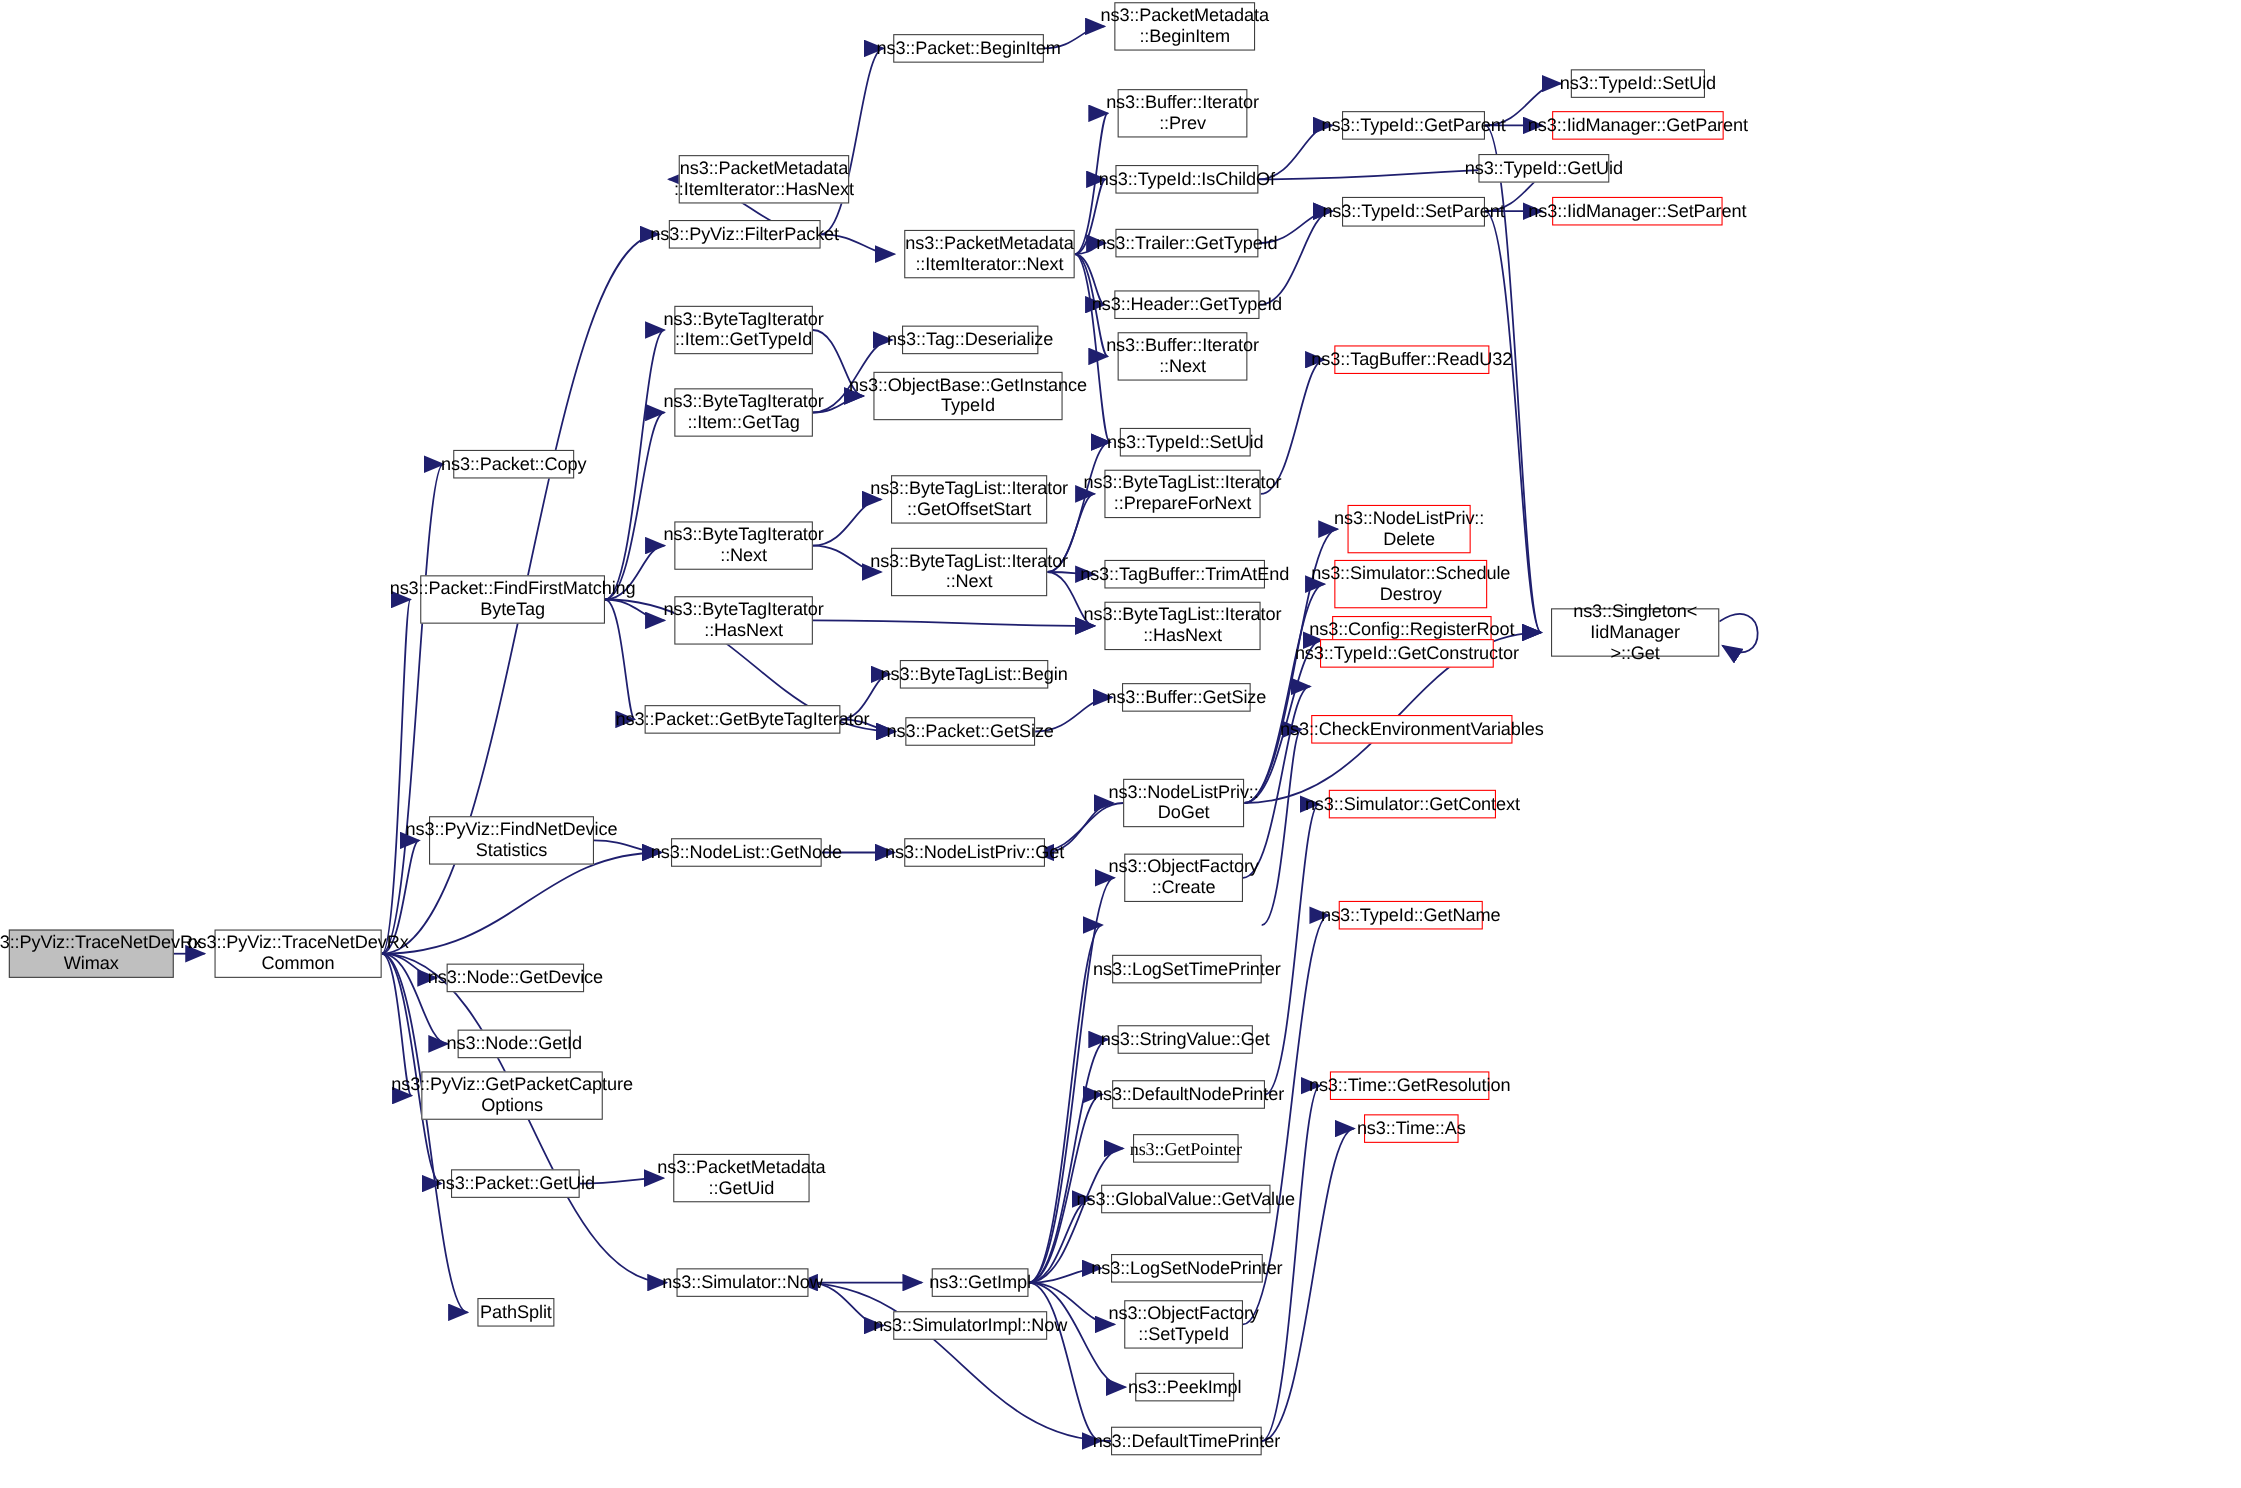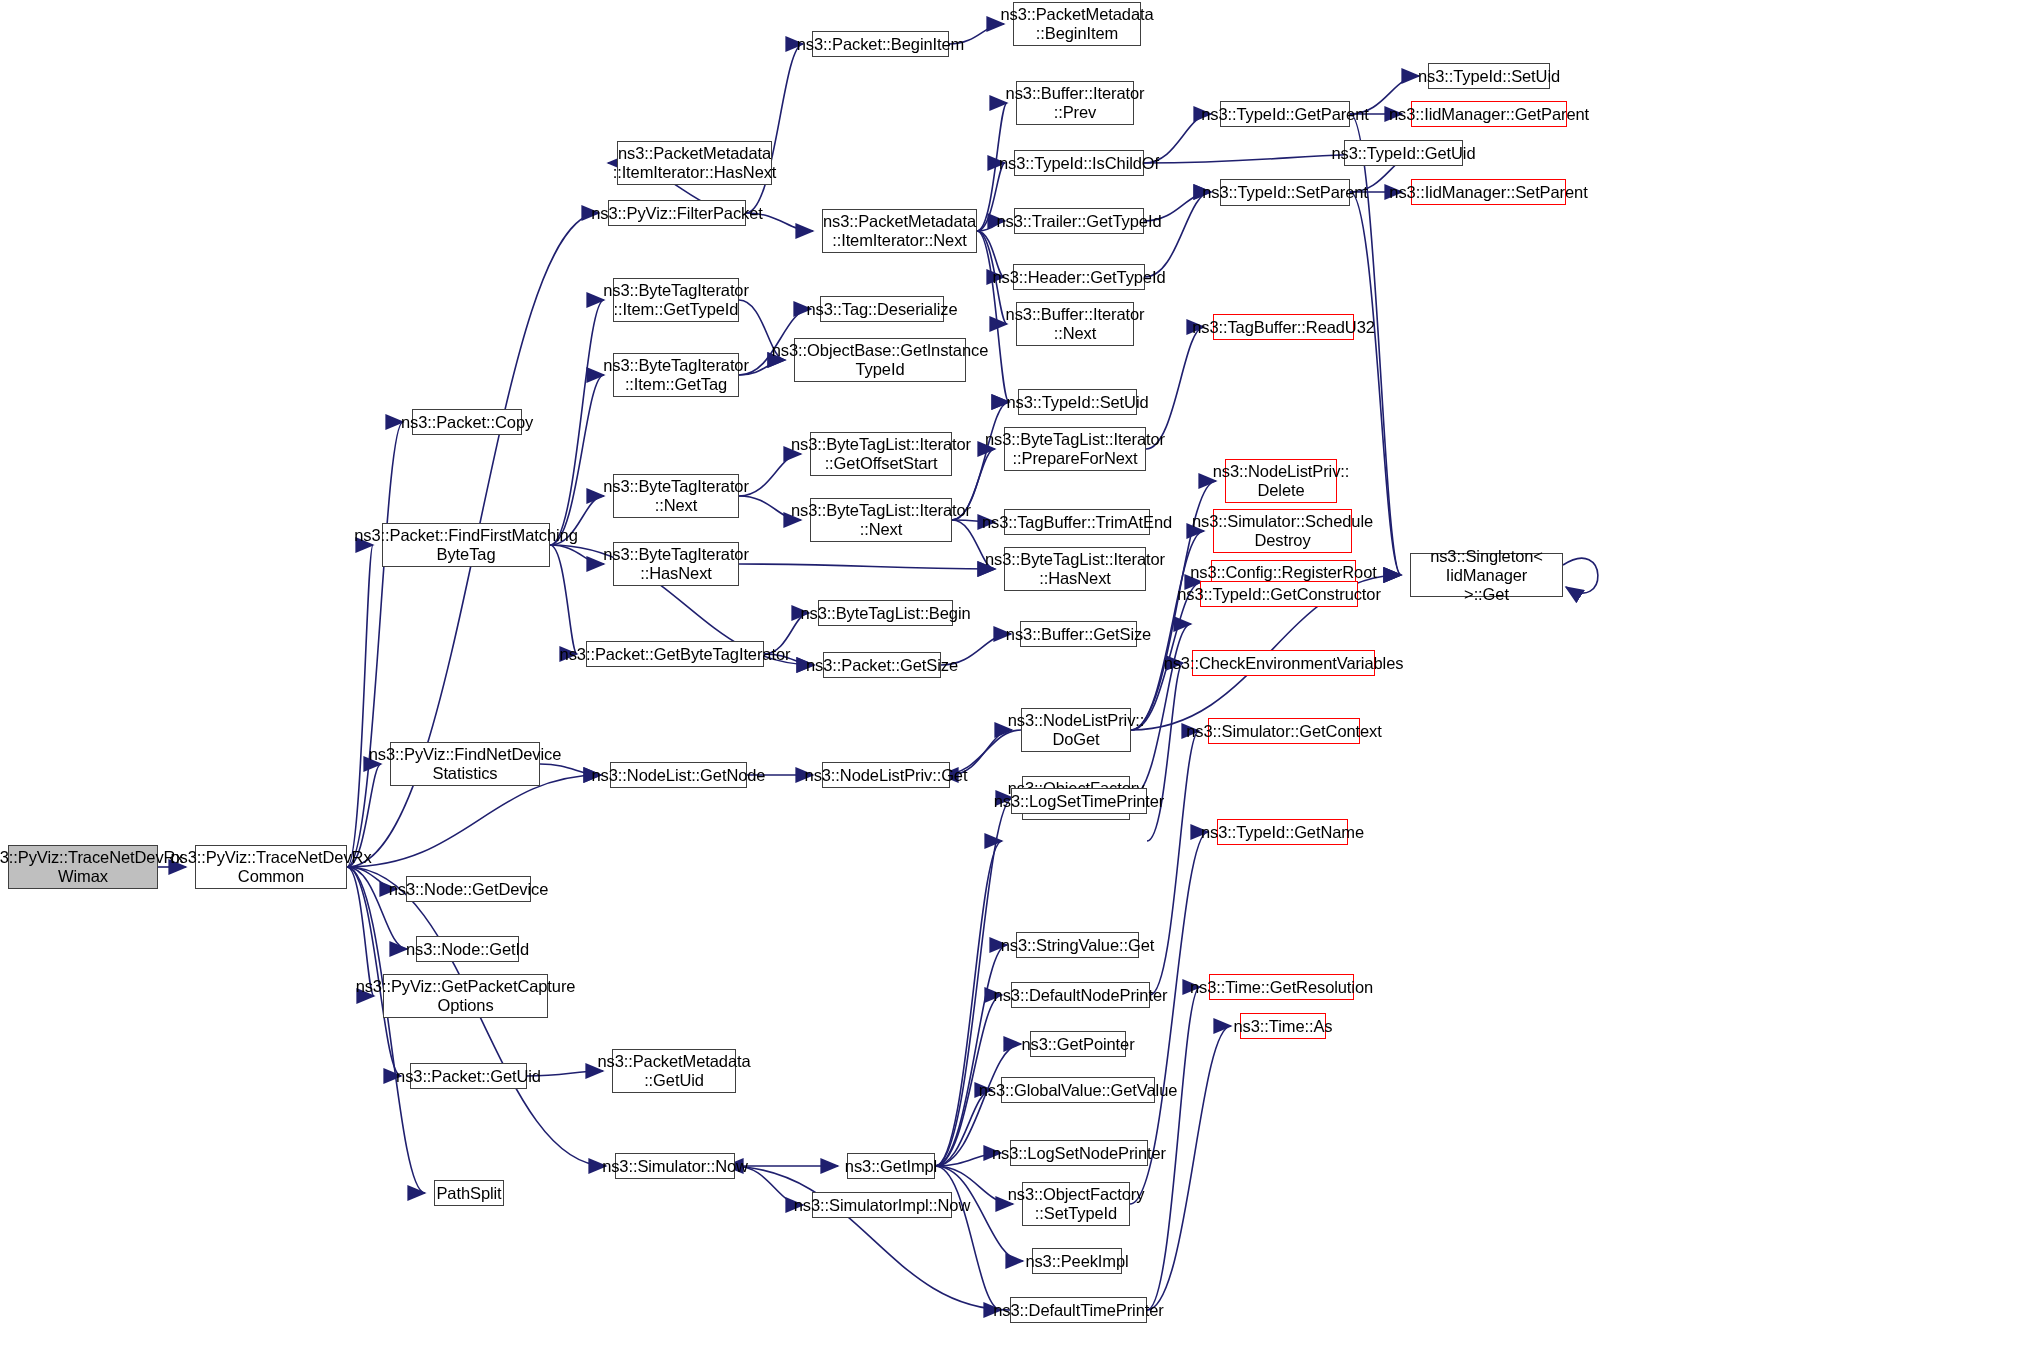--- a/index.html
+++ b/index.html
@@ -203,24 +203,24 @@
     <div class="node" style="left: 1004px; top: 427px; width: 142px; height: 44px;">ns3::ByteTagList::Iterator
 ::PrepareForNext</div>
     <div class="node" style="left: 1004px; top: 509px; width: 146px; height: 26px;">ns3::TagBuffer::TrimAtEnd</div>
     <div class="node" style="left: 1004px; top: 547px; width: 142px; height: 44px;">ns3::ByteTagList::Iterator
 ::HasNext</div>
     <div class="node" style="left: 1020px; top: 621px; width: 117px; height: 26px;">ns3::Buffer::GetSize</div>
     <div class="node" style="left: 1021px; top: 708px; width: 110px; height: 44px;">ns3::NodeListPriv::
 DoGet</div>
     <div class="node" style="left: 1022px; top: 776px; width: 108px; height: 44px;">ns3::ObjectFactory
 ::Create</div>
-    <div class="node" style="left: 1011px; top: 788px; width: 136px; height: 26px;">ns3::LogSetTimePrinter</div>
+    <div class="node" style="left: 1011px; top: 868px; width: 136px; height: 26px;">ns3::LogSetTimePrinter</div>
     <div class="node" style="left: 1016px; top: 932px; width: 123px; height: 26px;">ns3::StringValue::Get</div>
     <div class="node" style="left: 1011px; top: 982px; width: 139px; height: 26px;">ns3::DefaultNodePrinter</div>
-    <div class="node" style="left: 1030px; top: 1031px; width: 96px; height: 26px;">ns3::GetPointer</div>
+    <div class="node" style="left: 1030px; top: 1031px; width: 96px; height: 26px; font-family: Liberation Serif, serif;">ns3::GetPointer</div>
     <div class="node" style="left: 1001px; top: 1077px; width: 154px; height: 26px;">ns3::GlobalValue::GetValue</div>
     <div class="node" style="left: 1010px; top: 1140px; width: 138px; height: 26px;">ns3::LogSetNodePrinter</div>
     <div class="node" style="left: 1022px; top: 1182px; width: 108px; height: 44px;">ns3::ObjectFactory
 ::SetTypeId</div>
     <div class="node" style="left: 1032px; top: 1248px; width: 90px; height: 26px;">ns3::PeekImpl</div>
     <div class="node" style="left: 1010px; top: 1297px; width: 137px; height: 26px;">ns3::DefaultTimePrinter</div>
     <div class="node" style="left: 1220px; top: 101px; width: 130px; height: 26px;">ns3::TypeId::GetParent</div>
     <div class="node" style="left: 1220px; top: 179px; width: 130px; height: 27px;">ns3::TypeId::SetParent</div>
     <div class="node red" style="left: 1213px; top: 314px; width: 141px; height: 26px;">ns3::TagBuffer::ReadU32</div>
     <div class="node red" style="left: 1225px; top: 459px; width: 112px; height: 44px;">ns3::NodeListPriv::

